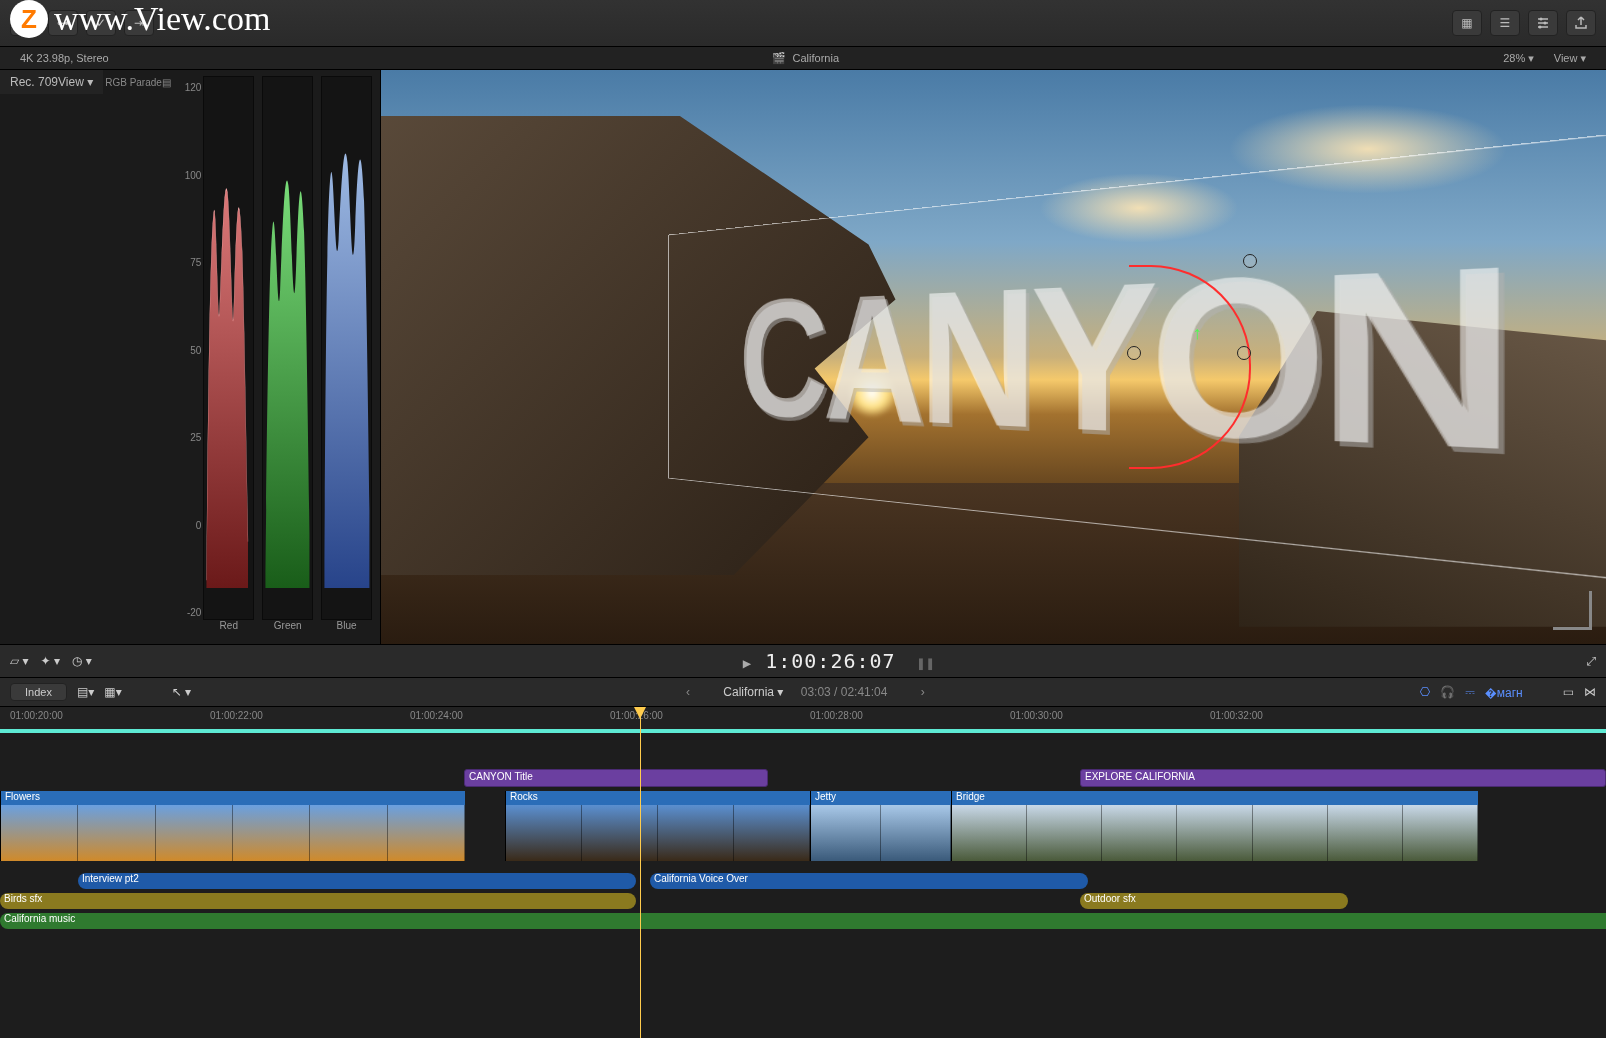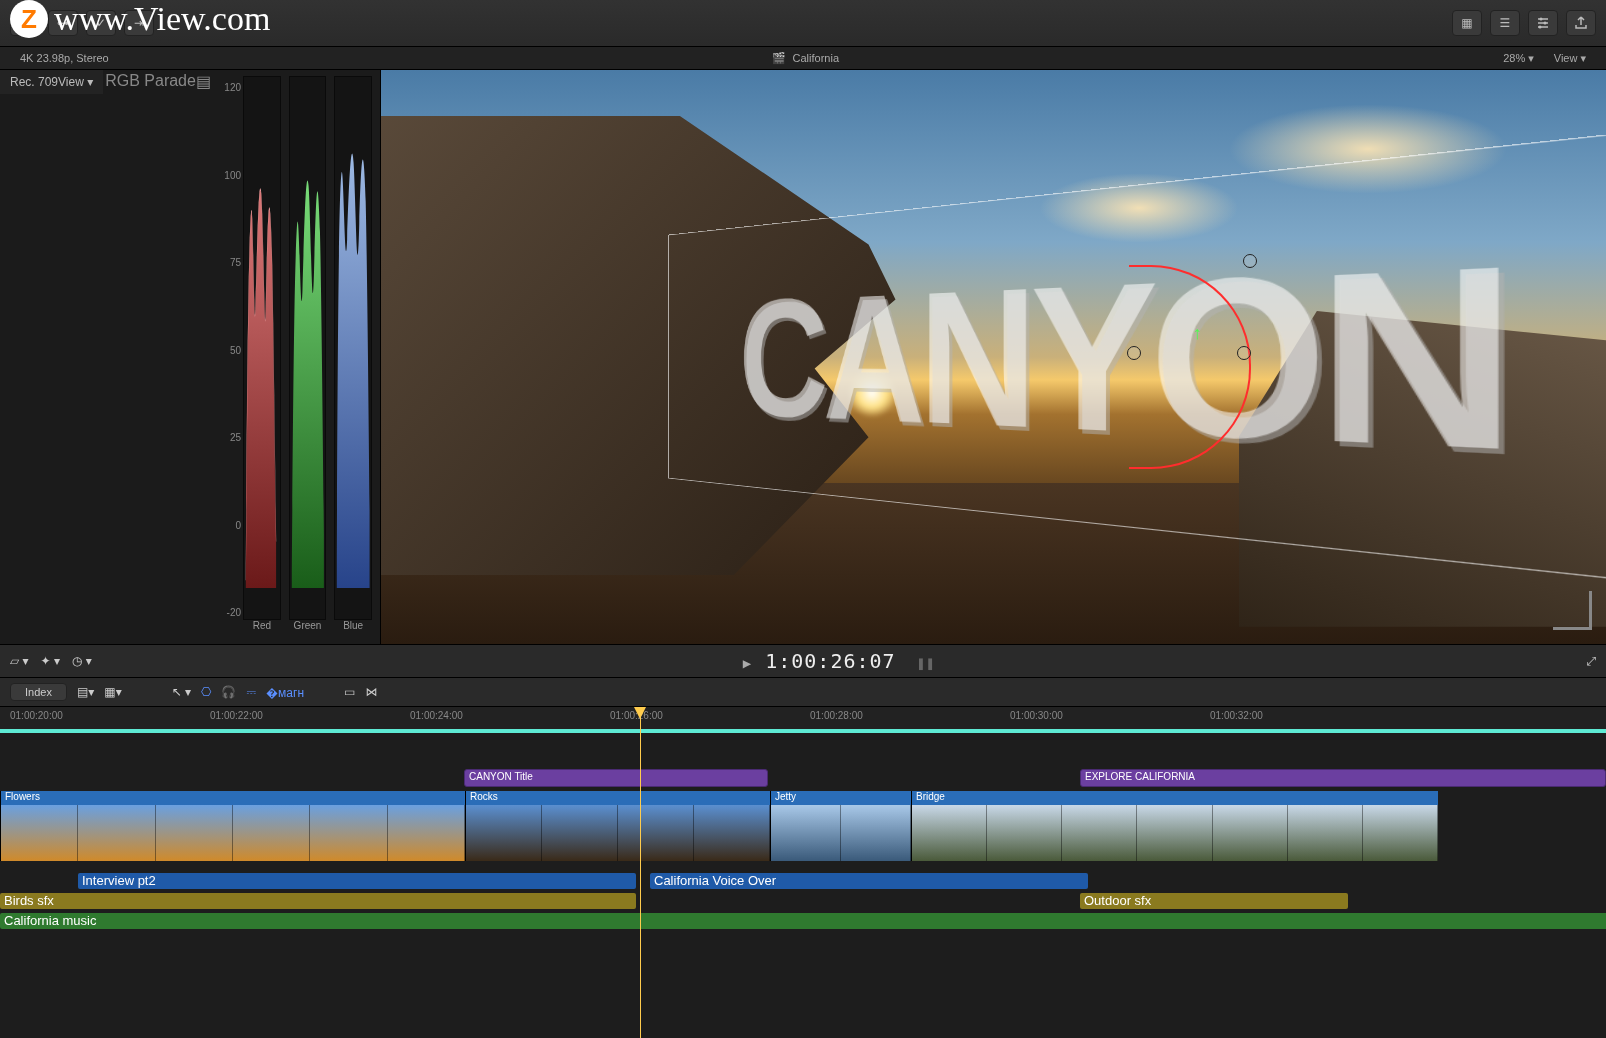--- a/index.html
+++ b/index.html
@@ -6,21 +6,21 @@
   .toolbar{height:46px;background:linear-gradient(#323232,#2a2a2a);border-bottom:1px solid #000;display:flex;align-items:center;padding:0 10px;gap:8px;}
   .tbtn{width:28px;height:24px;background:#3a3a3a;border:1px solid #222;border-radius:4px;display:flex;align-items:center;justify-content:center;color:#bbb;font-size:12px;}
   .spacer{flex:1;}
   .watermark{position:absolute;top:0;left:10px;color:#fff;font-size:34px;font-family:Georgia,serif;z-index:50;display:flex;align-items:center;gap:6px;}
   .watermark .z{width:38px;height:38px;border-radius:50%;background:#fff;color:#ff7a00;display:flex;align-items:center;justify-content:center;font-weight:bold;font-size:26px;font-family:Arial;}
   .infobar{height:22px;background:#222;border-bottom:1px solid #000;display:flex;align-items:center;padding:0 20px;color:#aaa;font-size:11px;}
   .infobar .title{flex:1;text-align:center;display:flex;align-items:center;justify-content:center;gap:6px;}
   .main{display:flex;height:574px;}
   .scopes{width:380px;background:#1b1b1b;border-right:1px solid #000;display:flex;flex-direction:row;}
   .scopes-head{height:24px;background:#232323;display:flex;align-items:center;justify-content:space-between;padding:0 10px;color:#bbb;}
-  .scopes-sub{height:20px;padding:2px 2px;color:#888;font-size:16px;display:flex;justify-content:space-between;}
+  .scopes-sub{height:20px;padding:2px 2px;color:#888;font-size:10px;display:flex;justify-content:space-between;align-items:center;}
   .parade{flex:1;position:relative;padding:6px 8px 4px 30px;}
   .ylabels{position:absolute;left:2px;top:0;bottom:20px;width:26px;display:flex;flex-direction:column;justify-content:space-between;color:#888;font-size:10px;text-align:right;padding:12px 0 6px;gap:44px;}
   .channels{display:flex;gap:8px;height:calc(100% - 20px);}
   .ch{flex:1;background:#141414;border:1px solid #0a0a0a;position:relative;overflow:hidden;}
   .xlabels{display:flex;gap:8px;height:18px;}
   .xlabels div{flex:1;text-align:center;color:#999;font-size:10px;}
   .viewer{flex:1;background:#000;position:relative;overflow:hidden;}
   .sky{position:absolute;inset:0;background:linear-gradient(to bottom,#4a7ba6 0%,#7fa8c7 30%,#c9b07a 50%,#f5c96b 54%,#a3722f 60%,#5a3d1c 75%,#3a2a18 100%);}
   .sun{position:absolute;left:38%;top:52%;width:50px;height:50px;border-radius:50%;background:radial-gradient(circle,#fff,#ffe38a 40%,rgba(255,200,80,0) 70%);filter:blur(2px);}
   .cloud{position:absolute;background:radial-gradient(ellipse,rgba(255,230,180,.9),rgba(255,230,180,0) 70%);}
@@ -40,21 +40,21 @@
   .ruler span{position:absolute;top:3px;}
   .playhead{position:absolute;top:0;bottom:0;width:1px;background:#ffcc4d;z-index:20;}
   .playhead::before{content:"";position:absolute;top:0;left:-6px;width:12px;height:12px;background:#ffcc4d;clip-path:polygon(0 0,100% 0,50% 100%);}
   .tracks{position:relative;}
   .titleclip{position:absolute;height:18px;background:#6b3fa0;border:1px solid #4a2a72;border-radius:3px;color:#fff;font-size:10px;padding:1px 4px;box-sizing:border-box;overflow:hidden;}
   .vidtrack{position:absolute;top:58px;left:0;right:0;height:70px;display:flex;}
   .clip{height:100%;border-left:1px solid #000;position:relative;overflow:hidden;}
   .clip .lbl{position:absolute;top:0;left:0;right:0;height:14px;background:#2a6db8;color:#fff;font-size:10px;padding:0 4px;}
   .thumb{position:absolute;top:14px;bottom:0;left:0;right:0;display:flex;}
   .thumb div{flex:1;border-right:1px solid rgba(0,0,0,.4);}
-  .audio{position:absolute;height:16px;border-radius:2px;font-size:13px;padding:0 4px;color:#fff;overflow:hidden;}
+  .audio{position:absolute;height:16px;border-radius:8px;font-size:10px;padding:0 4px;color:#fff;overflow:hidden;}
   .a-blue{background:#1f5aa8;}
   .a-yel{background:#8a7a1f;}
   .a-grn{background:#2f7a2f;}
   svg{display:block;}
 </style>
 </head>
 <body>
 
 <div class="watermark">
   <span class="z">Z</span>
@@ -190,20 +190,26 @@
   </div>
   <span>⤢</span>
 </div>
 
 <div class="tlhead">
   <span class="idxbtn">Index</span>
   <span>▤▾</span>
   <span>▦▾</span>
   <span style="width:30px"></span>
   <span>↖ ▾</span>
+  <div style="flex:1;text-align:center;color:#ccc;">
+    <span style="color:#888;margin-right:30px;">‹</span>
+    <span><span>California</span> ▾</span>
+    <span style="color:#888;margin-left:14px;">03:03 / 02:41:04</span>
+    <span style="color:#888;margin-left:30px;">›</span>
+  </div>
   <span style="color:#5a8fff;">⎔</span>
   <span>🎧</span>
   <span style="color:#5a8fff;">⎓</span>
   <span style="color:#5a8fff;">�магн</span>
   <span style="width:20px"></span>
   <span>▭</span>
   <span>⋈</span>
 </div>
 
 <div class="timeline">
@@ -224,21 +230,21 @@
           <div class="lbl">Flowers</div>
           <div class="thumb">
             <div style="background: linear-gradient(rgb(106, 160, 224), rgb(208, 138, 42));"></div>
             <div style="background: linear-gradient(rgb(106, 160, 224), rgb(208, 138, 42));"></div>
             <div style="background: linear-gradient(rgb(106, 160, 224), rgb(208, 138, 42));"></div>
             <div style="background: linear-gradient(rgb(106, 160, 224), rgb(208, 138, 42));"></div>
             <div style="background: linear-gradient(rgb(106, 160, 224), rgb(208, 138, 42));"></div>
             <div style="background: linear-gradient(rgb(106, 160, 224), rgb(208, 138, 42));"></div>
           </div>
         </div>
-        <div class="clip" style="width: 304px;">
+        <div class="clip" style="width: 304px; margin-left: 40px;">
           <div class="lbl">Rocks</div>
           <div class="thumb">
             <div style="background: linear-gradient(rgb(90, 143, 208), rgb(58, 42, 24));"></div>
             <div style="background: linear-gradient(rgb(90, 143, 208), rgb(58, 42, 24));"></div>
             <div style="background: linear-gradient(rgb(90, 143, 208), rgb(58, 42, 24));"></div>
             <div style="background: linear-gradient(rgb(90, 143, 208), rgb(58, 42, 24));"></div>
           </div>
         </div>
         <div class="clip" style="width: 140px;">
           <div class="lbl">Jetty</div>

